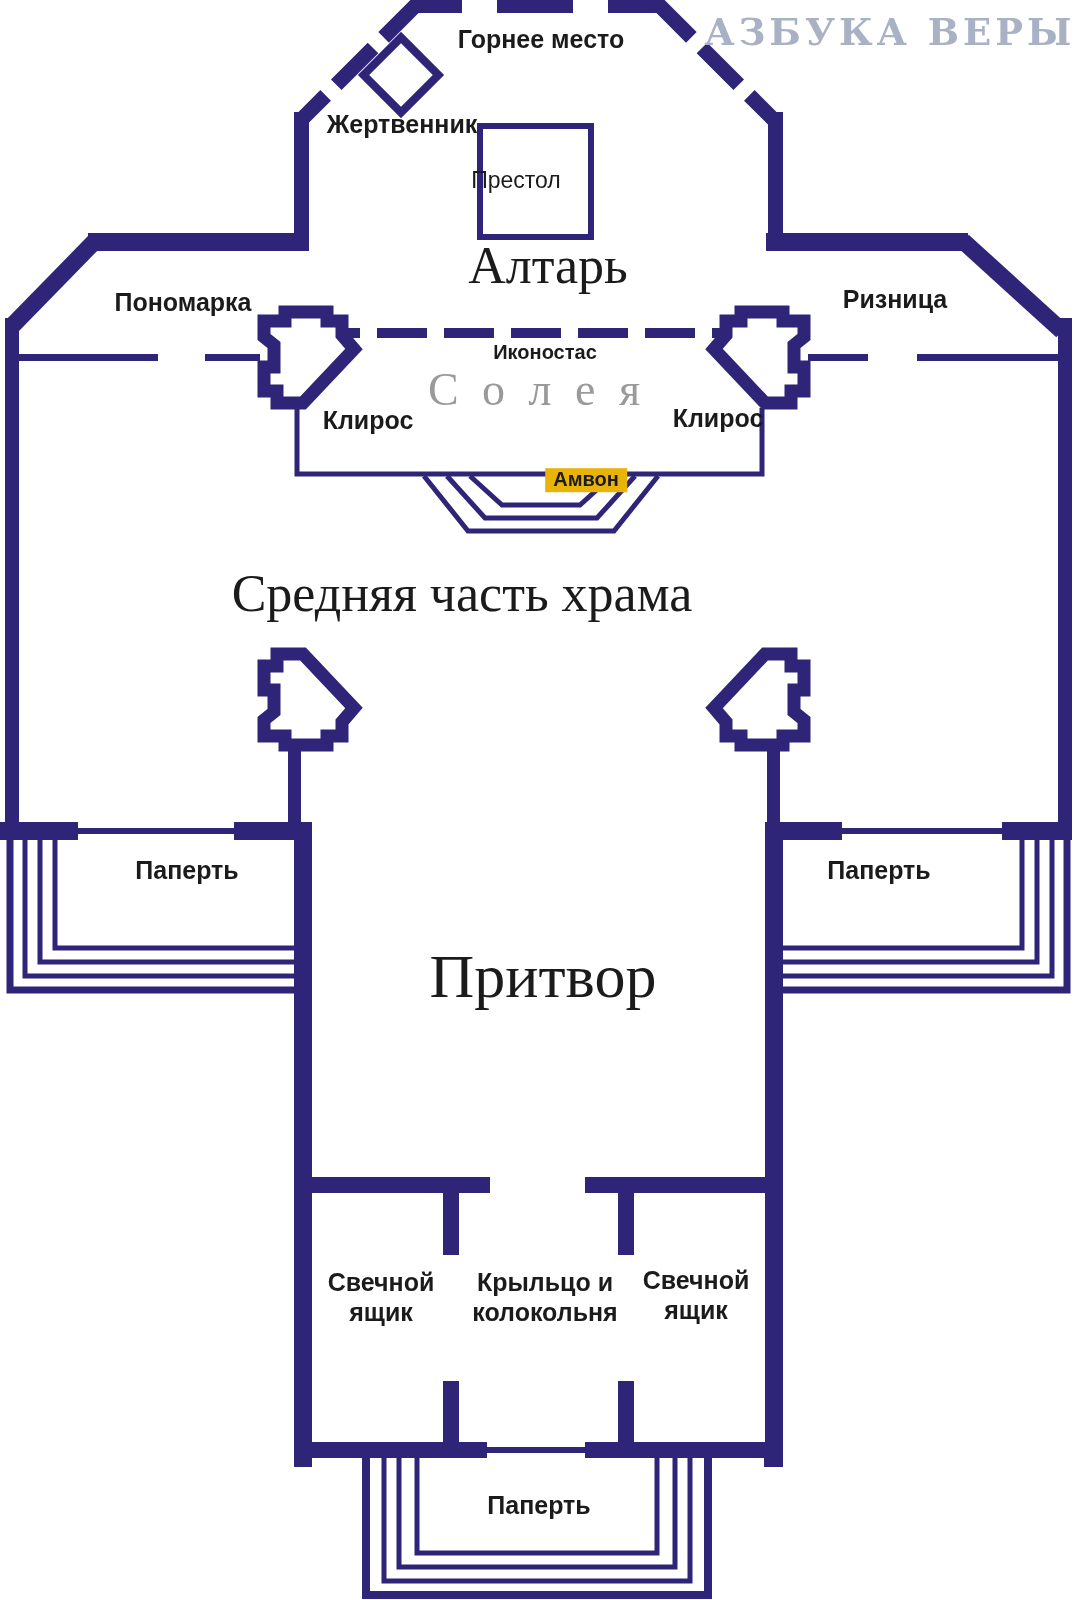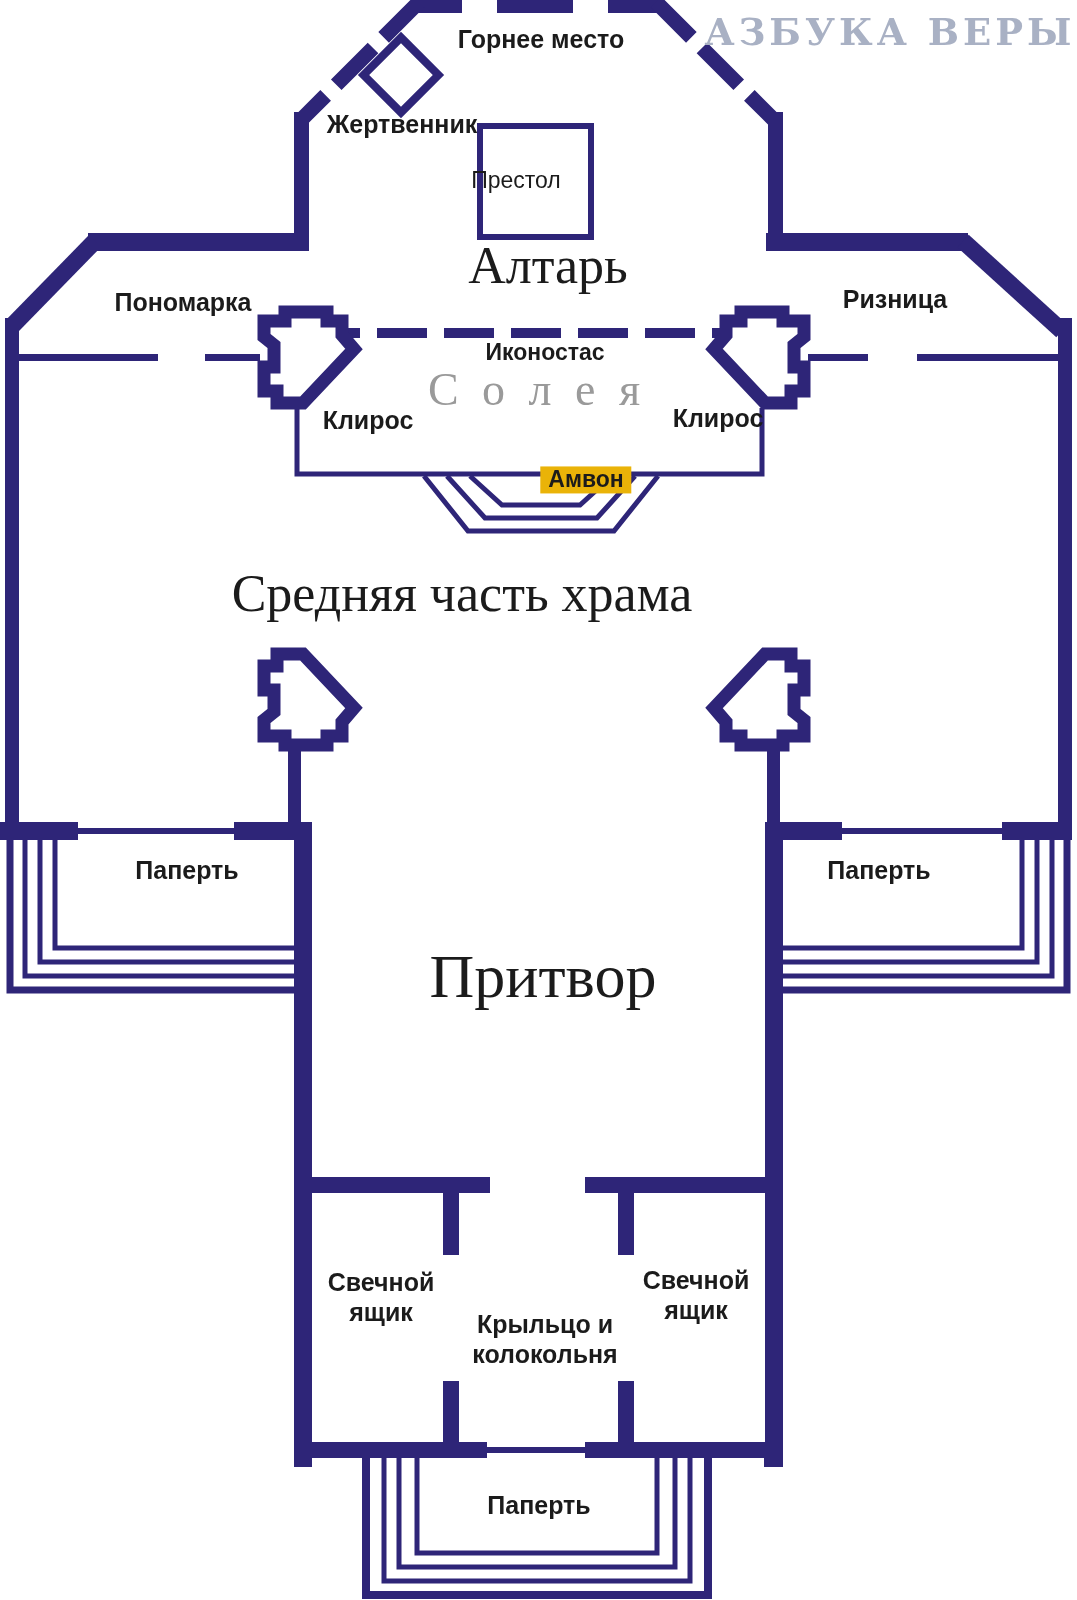--- a/index.html
+++ b/index.html
@@ -2,21 +2,21 @@
 <html style="--wall: #2e2578; --text: #1b1b1b; --solea: #9a9a9a; --watermark: #a9b1c4; --background: #ffffff;"><head>
 <meta charset="utf-8">
 <style>
   html,body{margin:0;padding:0;background:#fff;}
   #canvas{position:relative;width:1077px;height:1600px;background:var(--background,#fff);overflow:hidden;
           font-family:"Liberation Sans",sans-serif;}
   #plan-svg{position:absolute;left:0;top:0;}
   .label{position:absolute;transform:translate(-50%,-50%);text-align:center;color:var(--text,#1b1b1b);
          white-space:pre-line;line-height:1.18;}
   .sans-b{font-family:"Liberation Sans",sans-serif;font-weight:bold;font-size:25px;}
-  .sans-b-sm{font-family:"Liberation Sans",sans-serif;font-weight:bold;font-size:23px;text-align:right;}
+  .sans-b-sm{font-family:"Liberation Sans",sans-serif;font-weight:bold;font-size:20px;text-align:right;}
   .sans-r{font-family:"Liberation Sans",sans-serif;font-weight:normal;font-size:23px;}
   .serif-lg{font-family:"Liberation Serif",serif;font-weight:normal;font-size:52px;white-space:nowrap;}
   .serif-xl{font-family:"Liberation Serif",serif;font-weight:normal;font-size:62px;white-space:nowrap;}
   .gray-serif{font-family:"Liberation Serif",serif;font-size:46px;color:var(--solea,#9a9a9a);
               letter-spacing:6px;white-space:nowrap;}
   .amvon-bg{background:#eab308;padding:0 8px;margin-left:44px;}
   .wm{font-family:"DejaVu Serif",serif;font-weight:bold;font-size:37px;color:var(--watermark,#a9b1c4);
       letter-spacing:4px;white-space:nowrap;}
 </style>
 </head>
@@ -141,18 +141,18 @@
   <div class="label gray-serif" style="left:537px;top:390px;">С о л е я</div>
   <div class="label sans-b" style="left:368px;top:421px;">Клирос</div>
   <div class="label sans-b" style="left:718px;top:419px;">Клирос</div>
   <div class="label sans-b-sm amvon-bg" style="left:542px;top:480px;">Амвон</div>
   <div class="label serif-lg" style="left:462px;top:594px;">Средняя часть храма</div>
   <div class="label sans-b" style="left:187px;top:871px;">Паперть</div>
   <div class="label sans-b" style="left:879px;top:871px;">Паперть</div>
   <div class="label serif-xl" style="left:543px;top:977px;">Притвор</div>
   <div class="label sans-b" style="left:381px;top:1297px;">Свечной
 ящик</div>
-  <div class="label sans-b" style="left:545px;top:1297px;margin-top:42px;">Крыльцо и
+  <div class="label sans-b" style="left:545px;top:1297px;">Крыльцо и
 колокольня</div>
   <div class="label sans-b" style="left:696px;top:1295px;">Свечной
 ящик</div>
   <div class="label sans-b" style="left:539px;top:1506px;">Паперть</div>
 </div>
 
 </body></html>

